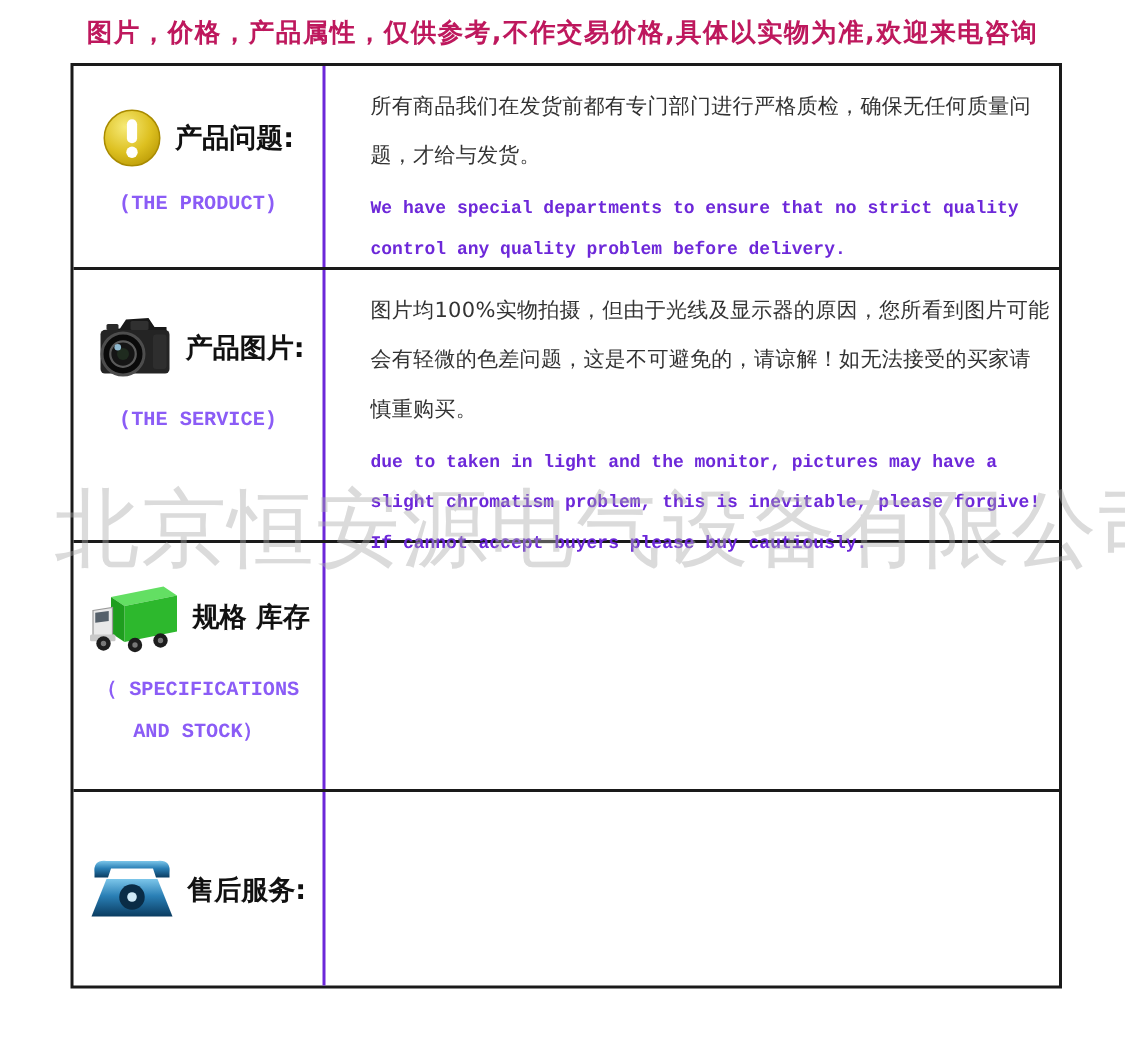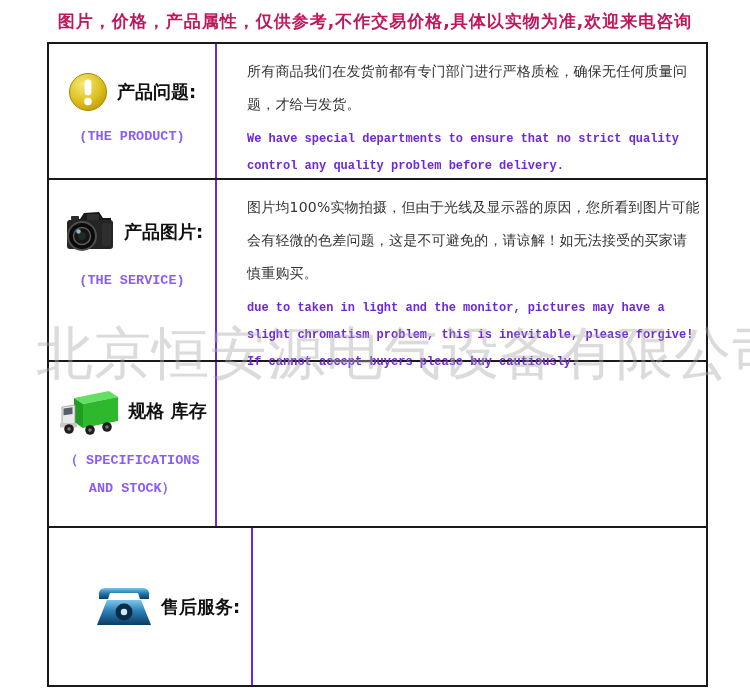--- a/index.html
+++ b/index.html
@@ -13,21 +13,21 @@
   .header {
     height:42px; display:flex; align-items:center; justify-content:center;
     font-size:17px; font-weight:bold; color:#be185d; letter-spacing:1px;
   }
   .notice-table {
     position:absolute; left:47px; top:42px; width:661px;
     border:2px solid #1a1a1a; background:#ffffff;
   }
   .row { display:flex; border-top:2px solid #1a1a1a; }
   .row:first-child { border-top:none; }
-  .r0 { height:134px; } .r1 { height:182px; } .r2 { height:166px; } .r3 { height:159px;padding-left:36px; }
+  .r0 { height:134px; } .r1 { height:182px; } .r2 { height:166px; } .r3 { height:131px; }
   .left-cell {
     width:168px; flex:0 0 168px; border-right:2px solid #6d28d9;
     display:flex; flex-direction:column; align-items:center; justify-content:center;
     padding:4px;
   }
   .left-cell.align-top { justify-content:flex-start; padding-top:28px; }
   .head-row { display:flex; align-items:center; justify-content:center; gap:9px; }
   .zh-title { font-size:18px; font-weight:bold; color:#111111; white-space:nowrap; }
   .en-title {
     margin-top:11px; font-family:"Liberation Mono","DejaVu Sans Mono",monospace;

